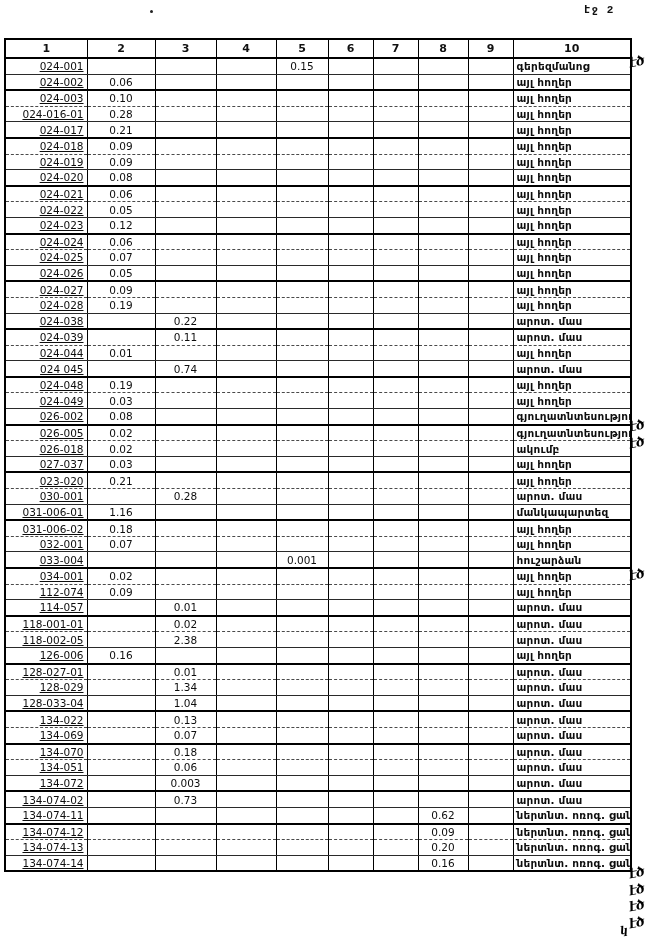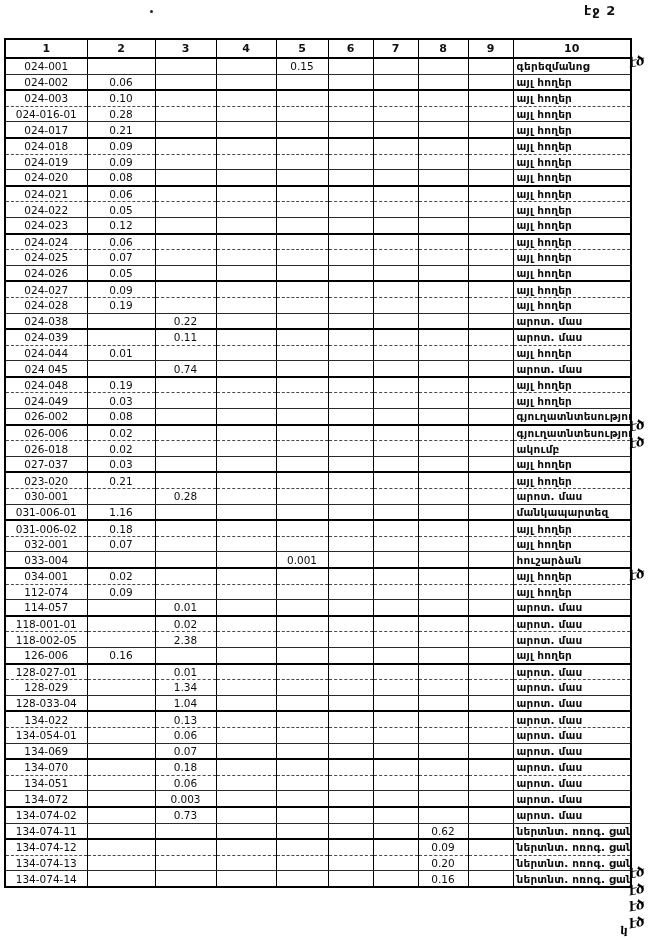--- a/index.html
+++ b/index.html
@@ -7,21 +7,21 @@
     width:649px;height:940px;
     background:#ffffff;
     font-family:"DejaVu Sans", sans-serif;
     color:#111;
     position:relative;
     overflow:hidden;
   }
   .page{position:absolute;inset:0;}
   .page-label{
     position:absolute;top:3px;left:584px;
-    font-size:13px;font-weight:bold;letter-spacing:1px;
+    font-size:11px;font-weight:bold;letter-spacing:1px;font-family:Liberation Mono, monospace;
   }
   .artifact-dot{
     position:absolute;top:10px;left:150px;
     width:3px;height:3px;background:#222;border-radius:50%;
   }
   table.parcel{
     position:absolute;left:4px;top:38px;
     width:627px;
     border-collapse:collapse;table-layout:fixed;
     border:2px solid #000;
@@ -37,21 +37,21 @@
     font-size:10.5px;
     height:14.6px;max-height:14.6px;
     padding:0 3px;
     white-space:nowrap;overflow:hidden;
     line-height:14px;
     color:#0d0d0d;
   }
   tr.hl0 td{border-bottom:1px solid #2a2a2a;}
   tr.hl1 td{border-bottom:2px solid #000;}
   tr.hl2 td{border-bottom:1px dashed #4a4a4a;}
-  td.c-left{text-align:center;}
+  td.c-left{text-align:right;text-decoration:underline;}
   td.c-num{text-align:center;}
   td.c-name{text-align:left;font-size:10px;letter-spacing:0.2px;font-weight:bold;}
   td.faded{color:#8a8a8a;}
   .hand-mark{
     position:absolute;left:629px;
     font-family:"DejaVu Serif", serif;
     font-style:italic;font-weight:bold;
     font-size:13px;color:#000;
     transform:rotate(-12deg);
     letter-spacing:-1px;
@@ -369,21 +369,21 @@
           <td class="c-num"></td>
           <td class="c-num"></td>
           <td class="c-num"></td>
           <td class="c-num"></td>
           <td class="c-num"></td>
           <td class="c-num"></td>
           <td class="c-num"></td>
           <td class="c-name">գյուղատնտեսություն</td>
         </tr>
         <tr class="hl2">
-          <td class="c-left">026-006</td>
+          <td class="c-left">026-005</td>
           <td class="c-num">0.02</td>
           <td class="c-num"></td>
           <td class="c-num"></td>
           <td class="c-num"></td>
           <td class="c-num"></td>
           <td class="c-num"></td>
           <td class="c-num"></td>
           <td class="c-num"></td>
           <td class="c-name">գյուղատնտեսություն</td>
         </tr>
@@ -588,32 +588,20 @@
           <td class="c-num"></td>
           <td class="c-num"></td>
           <td class="c-num"></td>
           <td class="c-num"></td>
           <td class="c-name faded">արոտ. մաս</td>
         </tr>
         <tr class="hl2">
           <td class="c-left faded">134-022</td>
           <td class="c-num"></td>
           <td class="c-num">0.13</td>
-          <td class="c-num"></td>
-          <td class="c-num"></td>
-          <td class="c-num"></td>
-          <td class="c-num"></td>
-          <td class="c-num"></td>
-          <td class="c-num"></td>
-          <td class="c-name faded">արոտ. մաս</td>
-        </tr>
-        <tr class="hl0">
-          <td class="c-left faded">134-054-01</td>
-          <td class="c-num"></td>
-          <td class="c-num">0.06</td>
           <td class="c-num"></td>
           <td class="c-num"></td>
           <td class="c-num"></td>
           <td class="c-num"></td>
           <td class="c-num"></td>
           <td class="c-num"></td>
           <td class="c-name faded">արոտ. մաս</td>
         </tr>
         <tr class="hl1">
           <td class="c-left">134-069</td>

